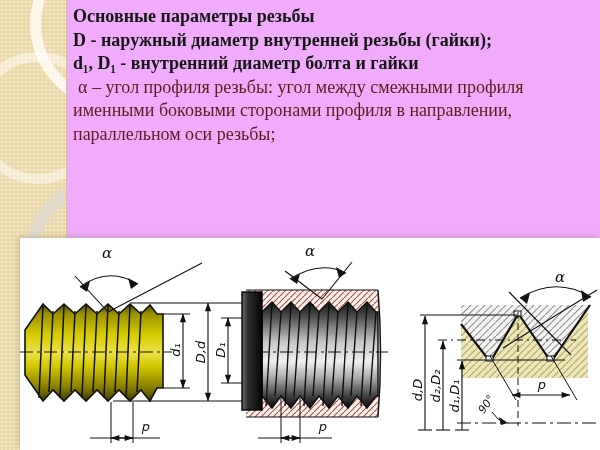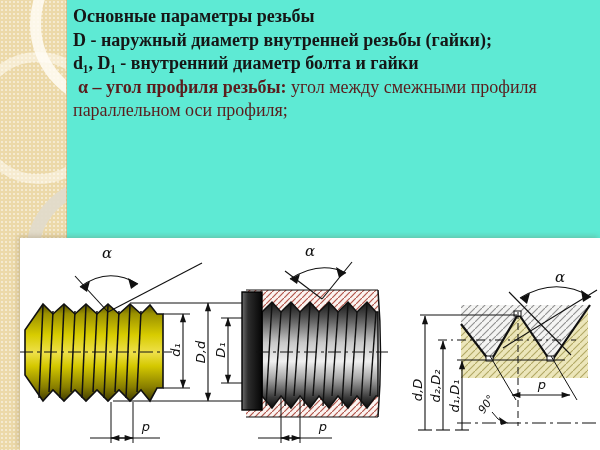--- a/index.html
+++ b/index.html
@@ -1,32 +1,32 @@
 <!DOCTYPE html>
 <html><head>
 <meta charset="utf-8">
 <style>
   html,body{margin:0;padding:0;}
-  .slide{position:relative;width:600px;height:450px;background:#5eead4;overflow:hidden;
+  .slide{position:relative;width:600px;height:450px;background:#f0abfc;overflow:hidden;
          font-family:"Liberation Serif",serif;}
   
   .band{position:absolute;left:0;top:0;width:66px;height:450px;z-index:1;overflow:hidden;
         background-color:#ecd9a9;
         background-image:radial-gradient(rgba(255,255,255,.45) .8px,transparent 1px);
         background-size:4px 4px;border-right:1px solid rgba(178,152,96,.45);}
   .ring{position:absolute;border-radius:50%;box-sizing:border-box;}
   .ringA{width:172px;height:172px;left:30px;top:-62px;border:11px solid rgba(255,252,244,.85);}
   .ringB{width:132px;height:132px;left:-28px;top:52px;border:10px solid rgba(255,253,248,.5);}
   .ringC{width:152px;height:152px;left:26px;top:178px;border:13px solid rgba(226,219,202,.95);}
   
   .textblock{position:absolute;left:73px;top:5px;right:0;z-index:2;font-size:18px;line-height:23.6px;}
   .tline{white-space:nowrap;}
   .blk{color:#161616;font-weight:bold;}
   .mar{color:#5a1d1d;}
-  .mar b{font-weight:bold;}
+  .mar b{font-weight:normal;}
   .indent{padding-left:5px;}
   
   .panel{position:absolute;left:20px;top:238px;width:580px;height:212px;background:#ffffff;z-index:3;
          box-shadow:-2px -2px 5px rgba(110,95,60,.25);}
   .panel svg{display:block;}
   .dlab{font:italic 13px "DejaVu Sans",sans-serif;fill:#111;}
   .alab{font:italic 15px "DejaVu Serif",serif;fill:#111;}
   .slab{font:italic 11px "DejaVu Sans",sans-serif;fill:#111;}
 </style>
 </head>
@@ -38,21 +38,22 @@
     <div class="ring ringA"></div>
     <div class="ring ringB"></div>
     <div class="ring ringC"></div>
   </div>
 
   <div class="textblock">
     <div class="tline blk">Основные параметры резьбы</div>
     <div class="tline blk">D - наружный диаметр внутренней резьбы (гайки);</div>
     <div class="tline blk">d₁, D₁ - внутренний диаметр болта и гайки</div>
     <div class="tline mar indent"><b>α – угол профиля резьбы:</b><span> угол между смежными профиля</span></div>
-    <div class="tline mar">параллельном оси профиля;</div>
+    <div class="tline mar">именными боковыми сторонами профиля в направлении,</div>
+    <div class="tline mar">параллельном оси резьбы;</div>
   </div>
 
   <div class="panel">
   <svg width="580" height="212" viewBox="0 0 580 212">
     <defs>
       <marker id="ar" viewBox="0 0 10 10" refX="9.5" refY="5" markerWidth="10" markerHeight="8" orient="auto-start-reverse">
         <path d="M0,1.5 L10,5 L0,8.5 Z" fill="#111"></path>
       </marker>
       <pattern id="hatchRed" patternUnits="userSpaceOnUse" width="6" height="6">
         <rect width="6" height="6" fill="#fbf3f0"></rect>

